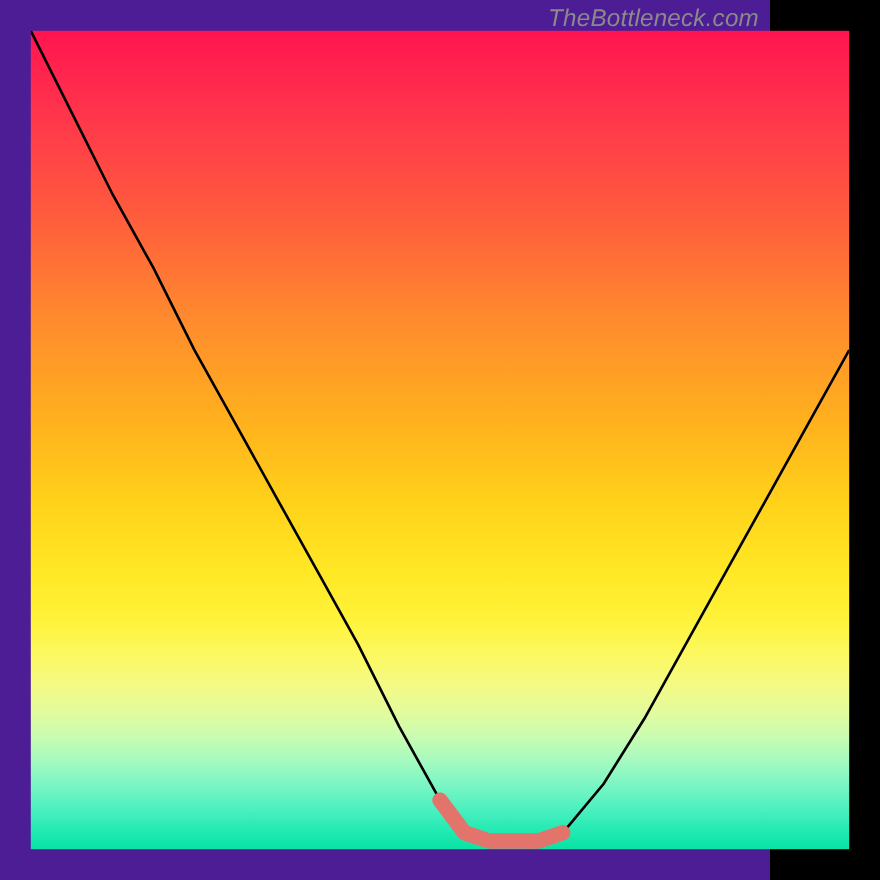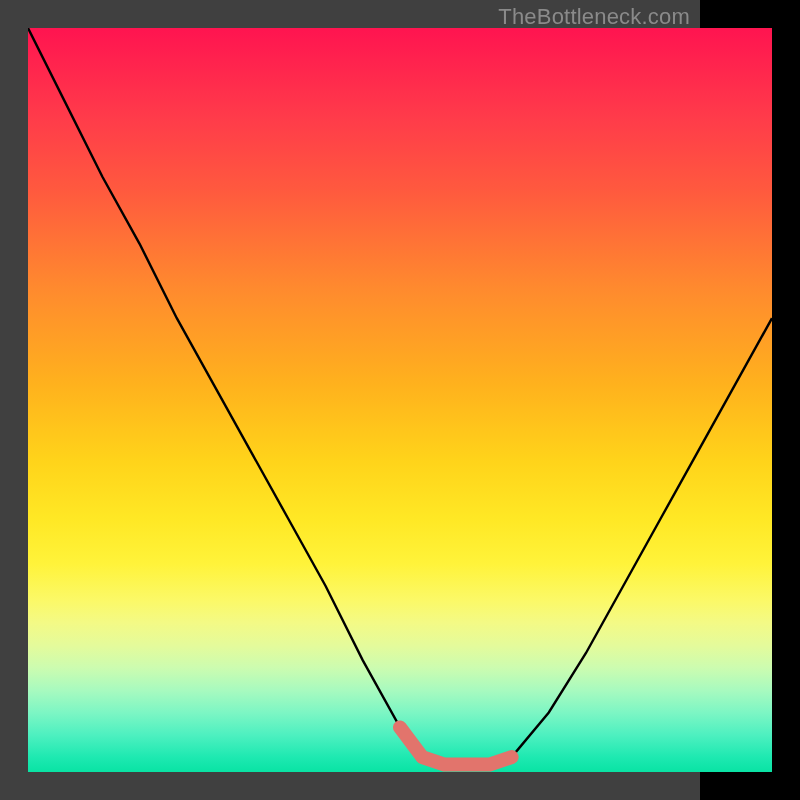--- a/index.html
+++ b/index.html
@@ -9,21 +9,22 @@
     height: 800px;
     background: #000;
     overflow: hidden;
   }
   .frame {
     position: absolute;
     top: 0;
     left: 0;
     width: 700px;
     height: 800px;
-    background: #404040;
+    background: #4c1d95;
+    font-style: italic;
   }
   .plot-area {
     position: absolute;
     top: 28px;
     left: 28px;
     width: 744px;
     height: 744px;
     background: linear-gradient(
       to bottom,
       #ff1450 0%,

